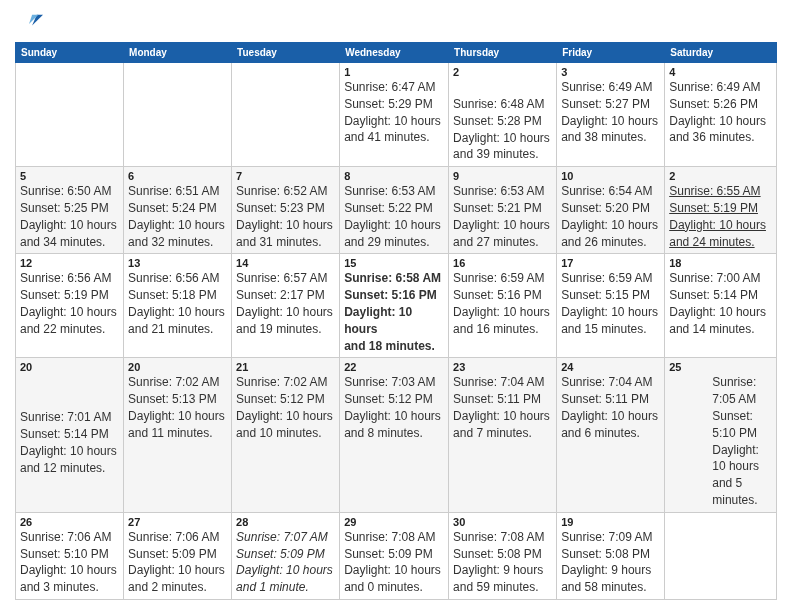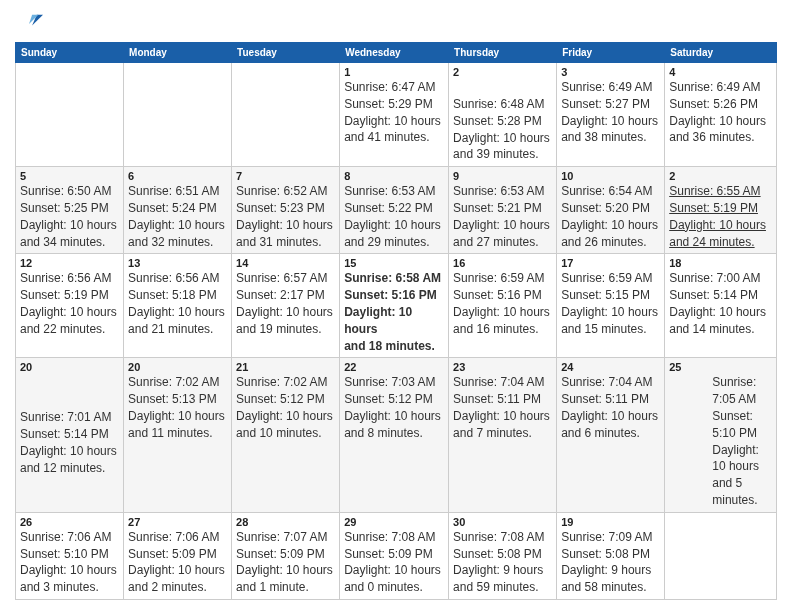--- a/index.html
+++ b/index.html
@@ -327,21 +327,21 @@
           </td>
           <td>
             <span class="day-num">27</span>
             <div class="day-info" style="white-space: pre-line;">Sunrise: 7:06 AM
 Sunset: 5:09 PM
 Daylight: 10 hours
 and 2 minutes.</div>
           </td>
           <td>
             <span class="day-num">28</span>
-            <div class="day-info" style="white-space: pre-line;">Sunrise: 7:07 AM
+            <div class="day-info" style="white-space: pre-line; font-style: italic;">Sunrise: 7:07 AM
 Sunset: 5:09 PM
 Daylight: 10 hours
 and 1 minute.</div>
           </td>
           <td>
             <span class="day-num">29</span>
             <div class="day-info" style="white-space: pre-line;">Sunrise: 7:08 AM
 Sunset: 5:09 PM
 Daylight: 10 hours
 and 0 minutes.</div>

